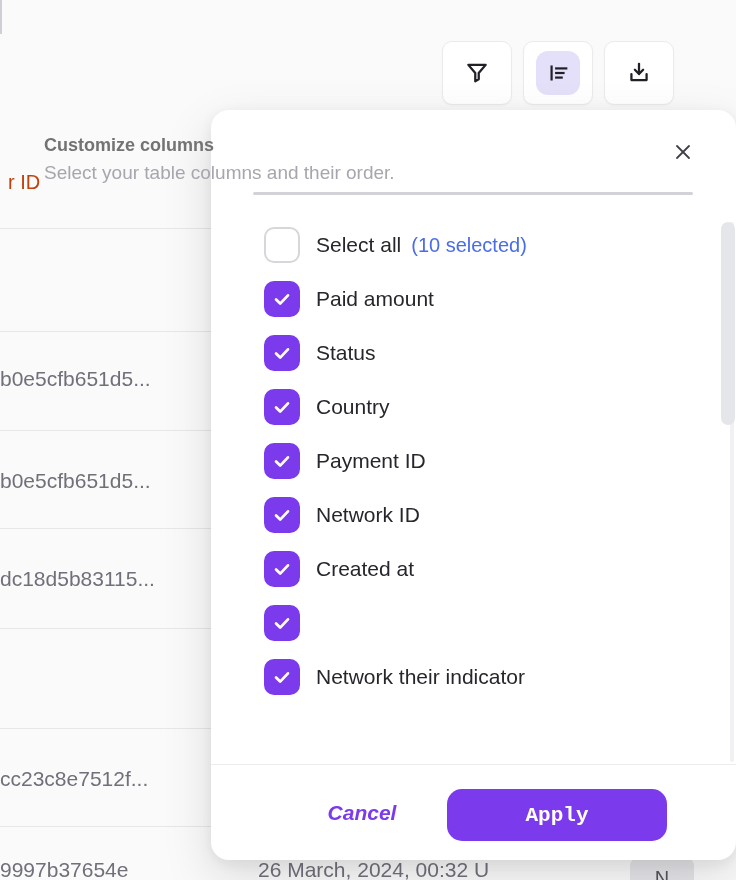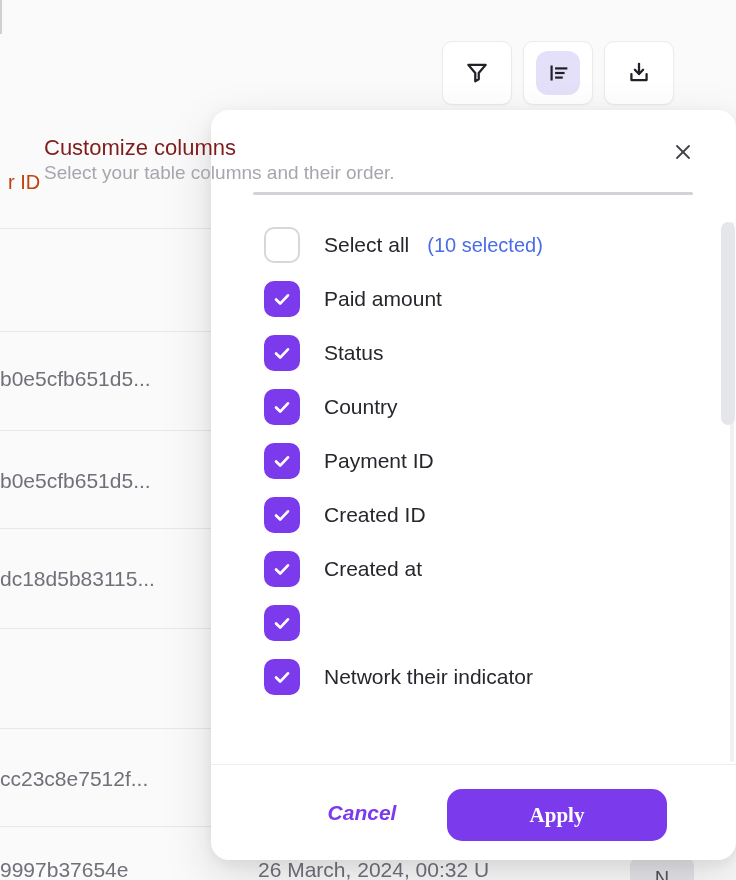--- a/index.html
+++ b/index.html
@@ -21,46 +21,46 @@
   .tool-btn { width:70px; height:64px; background:#ffffff; border:1px solid #ebebee; border-radius:10px;
               display:flex; align-items:center; justify-content:center;
               box-shadow:0 1px 2px rgba(0,0,0,0.04); cursor:pointer; }
   .tool-btn svg { stroke:#202026; }
   .active-chip { width:44px; height:44px; border-radius:12px; background:#e4e0fa;
                  display:flex; align-items:center; justify-content:center; }
 
   
   .popover { position:absolute; left:211px; top:110px; width:525px; height:750px; background:#ffffff;
              border-radius:18px; box-shadow:0 18px 50px rgba(23,23,28,0.13), 0 4px 14px rgba(23,23,28,0.07); }
-  .pop-title { position:absolute; left:44px; top:135px; font-size:22px; font-weight:400; color:#7f1d1d; }
+  .pop-title { position:absolute; left:44px; top:135px; font-size:18px; font-weight:700; color:#737373; }
   .pop-subtitle { position:absolute; left:44px; top:162px; font-size:19px; color:#a6a6ae; }
   .pop-close { position:absolute; left:670px; top:139px; width:26px; height:26px; display:flex;
                align-items:center; justify-content:center; cursor:pointer; }
   .pop-header-divider { position:absolute; left:253px; top:192px; width:440px; height:3px;
                         border-radius:2px; background:#d2d2d8; }
 
   .pop-list { position:absolute; left:264px; top:218px; width:430px; }
-  .check-row { height:54px; display:flex; align-items:center; gap:24px; cursor:pointer;text-align:right; }
+  .check-row { height:54px; display:flex; align-items:center; gap:16px; cursor:pointer;text-align:right; }
   .checkbox { width:36px; height:36px; border-radius:10px; background:#ffffff;
               border:2px solid #d6d6db; flex:none; display:flex; align-items:center; justify-content:center; }
   .checkbox svg { visibility:hidden; }
   .checkbox.checked { background:#7c3aed; border-color:#7c3aed; }
   .checkbox.checked svg { visibility:visible; }
   .check-label { font-size:21px; color:#26262c; white-space:nowrap; }
   .count-label { font-size:20px; color:#4a6ce8; margin-left:-6px; white-space:nowrap; }
 
   .scroll-track { position:absolute; left:730px; top:222px; width:4px; height:540px; background:#f1f1f4; border-radius:2px; }
   .scroll-thumb { position:absolute; left:721px; top:222px; width:14px; height:203px; background:#e5e6ea; border-radius:7px; }
 
   .pop-footer-divider { position:absolute; left:211px; top:764px; width:525px; height:1px; background:#ededf0; }
   .cancel-btn { position:absolute; left:317px; top:801px; width:90px; text-align:center;
                 font-size:21px; font-weight:700; color:#7c3aed; background:none; border:none; cursor:pointer;font-style:italic; }
   .apply-btn { position:absolute; left:447px; top:789px; width:220px; height:52px; border:none;
                border-radius:15px; background:#7c3aed; color:#ffffff; font-size:21px; font-weight:700;
-               font-family:Liberation Serif, serif; cursor:pointer; }
+               font-family:Liberation Mono, monospace; cursor:pointer; }
 </style>
 </head>
 <body>
 
 <div class="screen">
 
   <div class="left-tick"></div>
   <div class="bg-table-header">r ID</div>
 
   <div class="row-divider" style="top:228px"></div>
@@ -169,21 +169,21 @@
       </span>
       <span class="check-label col-label">Payment ID</span>
     </div>
 
     <div class="check-row">
       <span class="checkbox checked">
         <svg width="22" height="22" viewBox="0 0 24 24" fill="none" stroke="#ffffff" stroke-width="3" stroke-linecap="round" stroke-linejoin="round">
             <path d="M5.5 12.5 L10 17 L18.5 8"></path>
           </svg>
       </span>
-      <span class="check-label col-label">Created ID</span>
+      <span class="check-label col-label">Network ID</span>
     </div>
 
     <div class="check-row">
       <span class="checkbox checked">
         <svg width="22" height="22" viewBox="0 0 24 24" fill="none" stroke="#ffffff" stroke-width="3" stroke-linecap="round" stroke-linejoin="round">
             <path d="M5.5 12.5 L10 17 L18.5 8"></path>
           </svg>
       </span>
       <span class="check-label col-label">Created at</span>
     </div>

